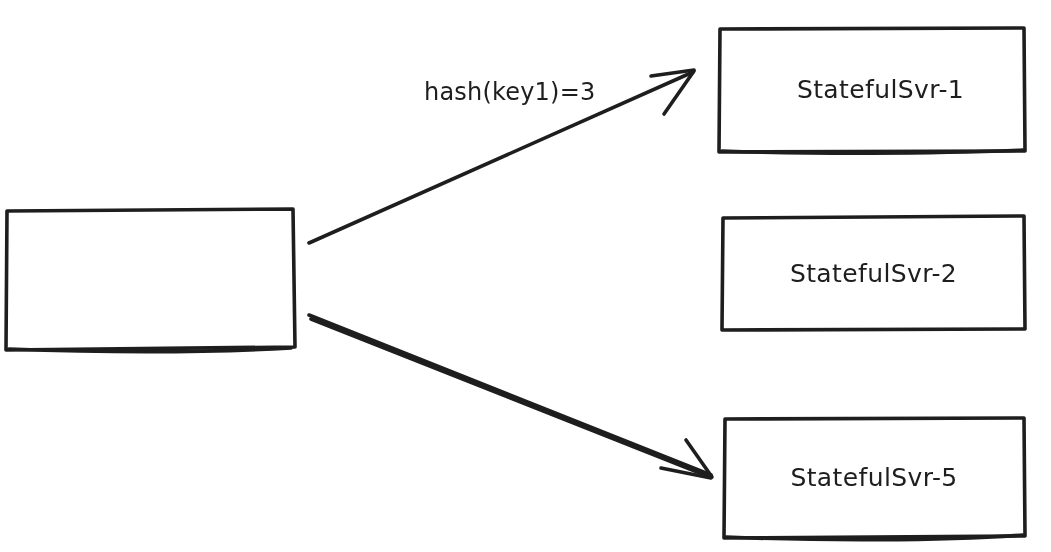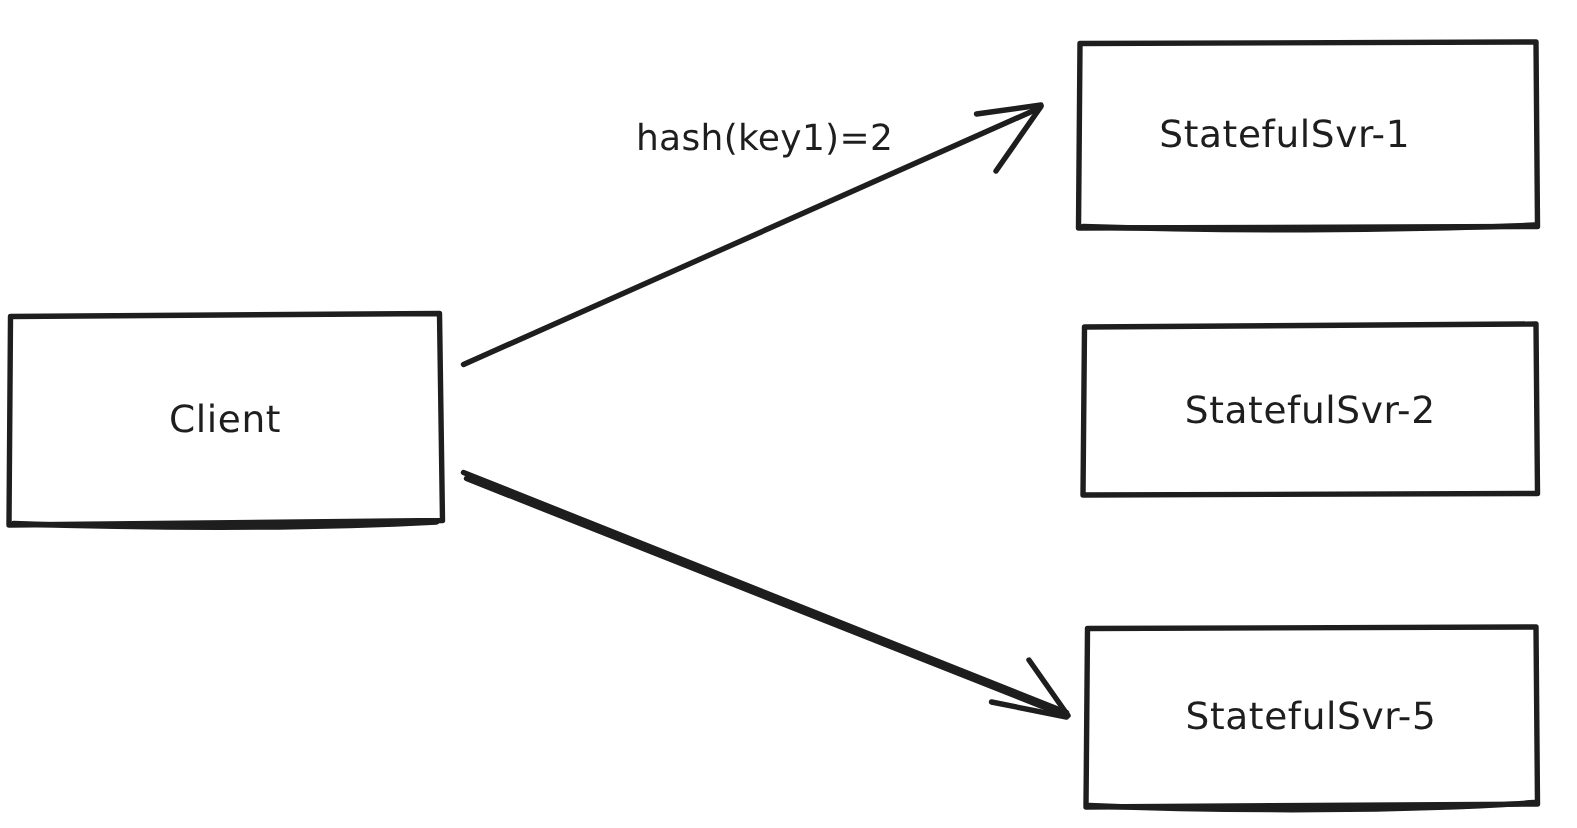--- a/index.html
+++ b/index.html
@@ -84,32 +84,29 @@
       <g>
         <path d="M309,315 L711,475"></path>
         <path d="M311,319 L710,477"></path>
         <path d="M686,440 L712,477"></path>
         <path d="M661,468 L711,478"></path>
       </g>
 
     </g>
   </svg>
 
-  <div class="node-box" style="left:5px; top:208px; width:290px; height:142px;">
-    <div class="node-label" style="left:0; top:0; width:290px; height:142px;">Client</div>
-  </div>
 
   <div class="node-box" style="left:718px; top:27px; width:307px; height:125px;">
-    <div class="node-label" style="left:0; top:0; width:277px; height:125px;">StatefulSvr-1</div>
+    <div class="node-label" style="left:0; top:0; width:277px; height:125px;padding-left:24px;">StatefulSvr-1</div>
   </div>
 
   <div class="node-box" style="left:722px; top:216px; width:266px; height:114px;">
     <div class="node-label" style="left:0; top:0; width:303px; height:114px;">StatefulSvr-2</div>
   </div>
 
   <div class="node-box" style="left:723px; top:417px; width:302px; height:121px;">
     <div class="node-label" style="left:0; top:0; width:302px; height:121px;">StatefulSvr-5</div>
   </div>
 
-  <div class="edge-label" style="left:424px; top:78px;">hash(key1)=2</div>
+  <div class="edge-label" style="left:424px; top:78px;">hash(key1)=3</div>
 
 
 </div>
 
 </body></html>

